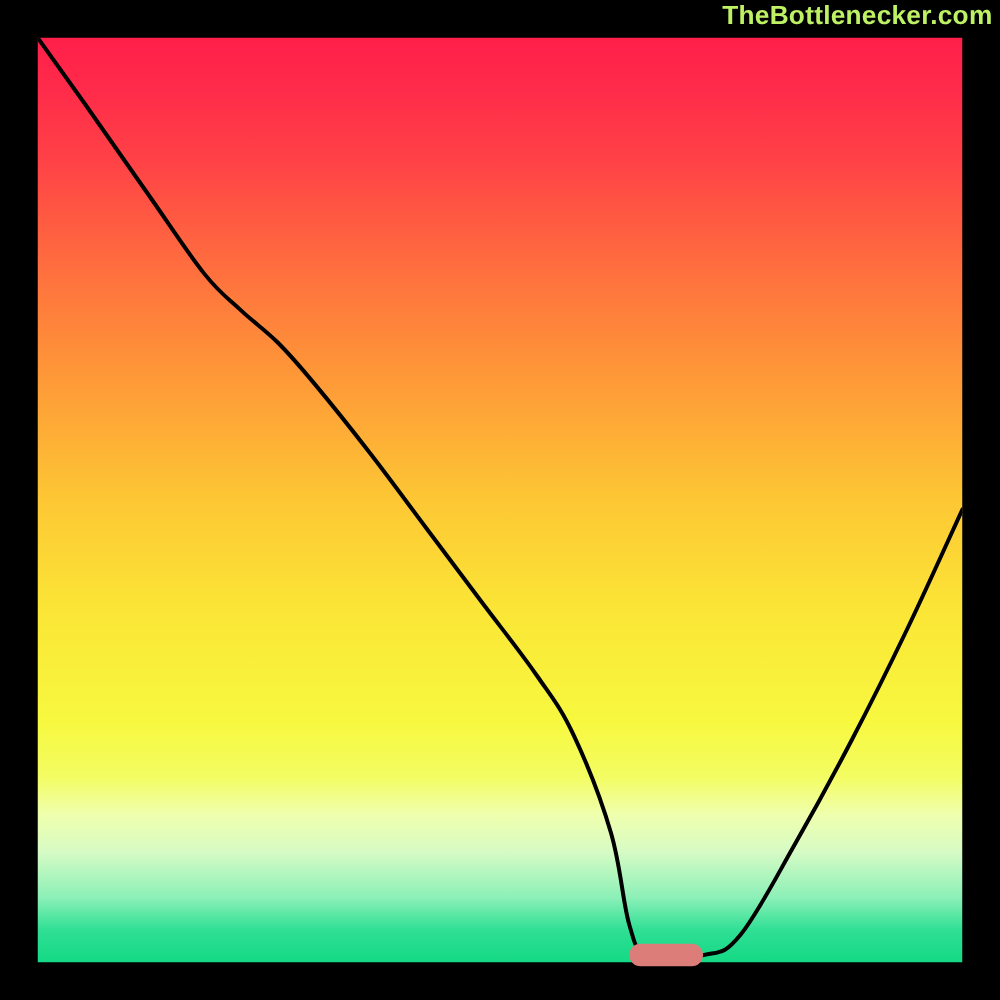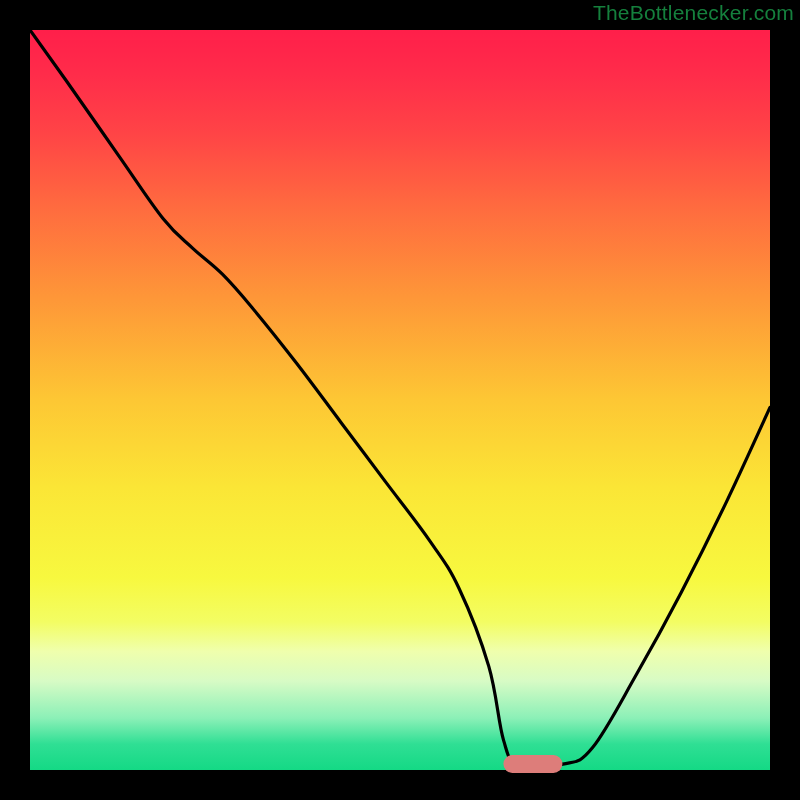--- a/index.html
+++ b/index.html
@@ -15,22 +15,22 @@
     position: relative;
     width: 800px;
     height: 800px;
     background: #000;
   }
   .attr {
     position: absolute;
     top: 1px;
     right: 6px;
     font-size: 21px;
-    font-weight: 400;
-    color: #15803d;
+    font-weight: 700;
+    color: #bef264;
     letter-spacing: 0.2px;
   }
   .plot-wrap {
     position: absolute;
     left: 30px;
     top: 30px;
     width: 740px;
     height: 740px;
   }
   svg.plot {

